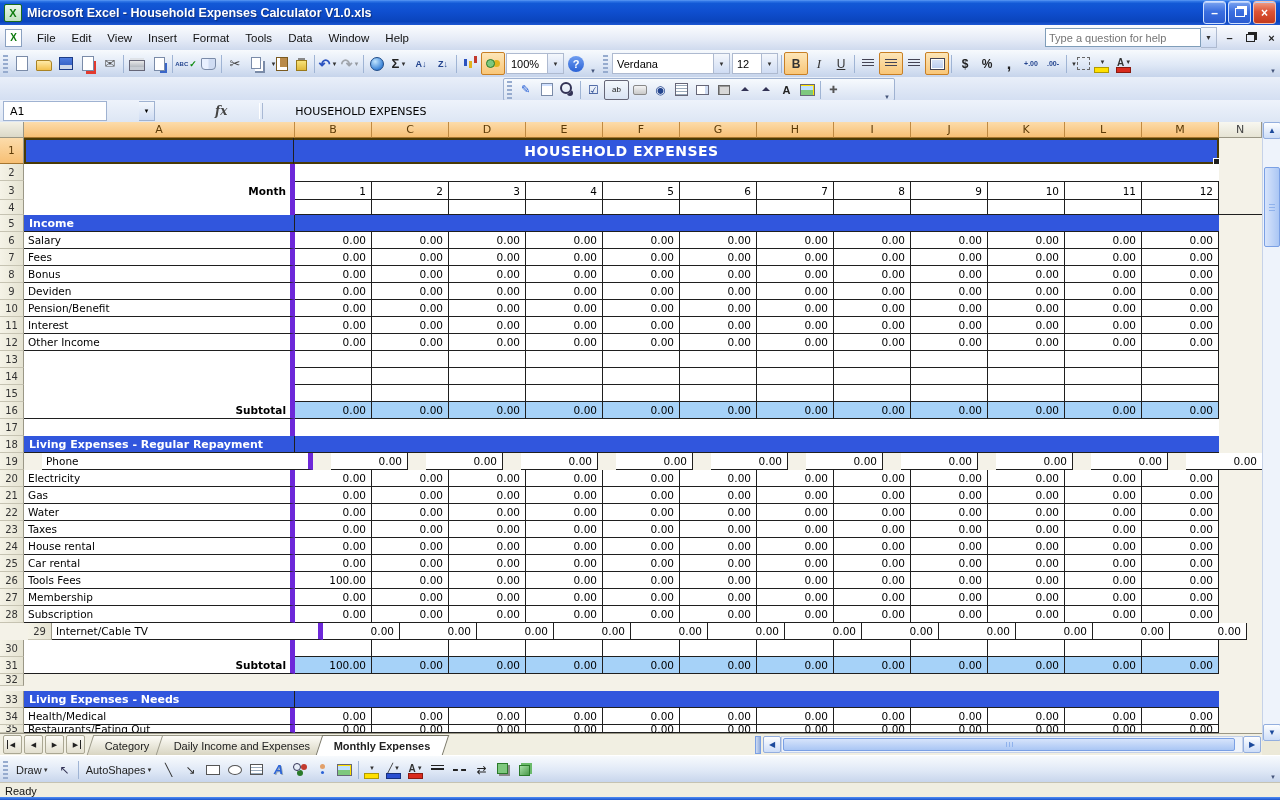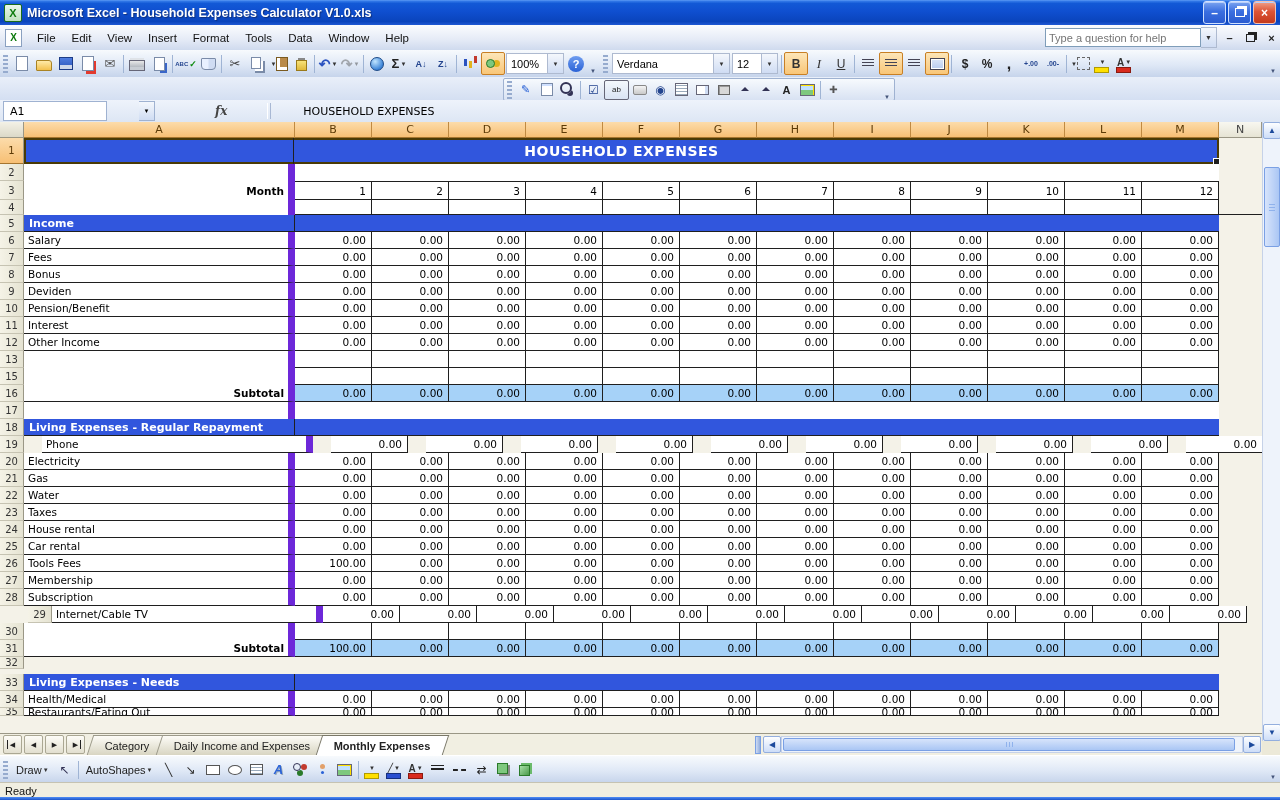--- a/index.html
+++ b/index.html
@@ -112,33 +112,33 @@
   .icon-dash-style::after{content:"";width:13px;height:0;border-top:2px dashed #222;}
   .icon-arrow-style{font-size:12px;color:#222;}
   .icon-shadow-style::after{content:"";width:9px;height:9px;background:#7ec87e;border:1px solid #2a7a2a;box-shadow:2px 2px 0 #8a8a8a;margin:0 2px 2px 0;}
   .icon-threed-style::after{content:"";width:9px;height:9px;background:linear-gradient(135deg,#a8e0a8,#4a9a4a);border:1px solid #2a7a2a;box-shadow:2px -2px 0 -0px #6aba6a;margin:2px 2px 0 0;}
 
   
   #formulabar{top:100px;height:22px;background:linear-gradient(#eef3fb,#dde6f4);border-bottom:1px solid #b9c7e0;display:flex;align-items:center;font-size:11px;gap:32px;}
   #name-box{width:96px;height:18px;background:#fff;border:1px solid #9fb2d1;margin-left:3px;display:flex;align-items:center;padding-left:6px;font-family:"DejaVu Sans",sans-serif;}
   #name-dd{width:15px;height:18px;background:linear-gradient(#f4f7fc,#cfdcf3);border:1px solid #9fb2d1;border-left:none;display:flex;align-items:center;justify-content:center;font-size:6px;}
   .fb-sep{width:2px;height:16px;border-left:1px solid #fff;border-right:1px solid #a8b8d4;margin:0 6px 0 10px;}
-  #fx{font-family:"DejaVu Serif",serif;font-style:italic;font-weight:bold;font-size:12px;color:#444;margin:0 8px 0 28px;}
+  #fx{font-family:"DejaVu Serif",serif;font-style:italic;font-weight:bold;font-size:12px;color:#444;margin:0 0 0 28px;}
   #formula-content{font-family:"DejaVu Sans",sans-serif;font-size:11px;color:#000;}
 
   
   #grid{top:122px;height:611px;width:1262px;right:auto;background:#f4f2e8;font-family:"DejaVu Sans",sans-serif;overflow:hidden;}
   #colheads{display:flex;height:16px;}
   #corner{width:24px;flex:none;background:linear-gradient(#f3f1e6,#dcd9c8);border-right:1px solid #9a9786;border-bottom:1px solid #9a9786;box-sizing:border-box;}
   .ch{flex:none;box-sizing:border-box;border-right:1px solid #c08a42;border-bottom:1px solid #a5752f;background:linear-gradient(#fcdcab,#f7bf74);display:flex;align-items:center;justify-content:center;font-size:11px;color:#5c3a06;}
   .ch.nh{background:linear-gradient(#f8f7f0,#e6e4d4);border-right:1px solid #9a9786;border-bottom:1px solid #9a9786;color:#444;}
   .grow{display:flex;position:relative;}
   .rowh{width:24px;flex:none;box-sizing:border-box;background:linear-gradient(90deg,#f5f3e7,#e5e3d2);border-right:1px solid #9a9786;border-bottom:1px solid #c6c3b2;display:flex;align-items:center;justify-content:center;font-size:10px;color:#333;}
   .rowh.sel{background:linear-gradient(#fcdcab,#f7bf74);border-bottom:1px solid #a5752f;color:#5c3a06;}
-  .acell{width:271px;flex:none;box-sizing:border-box;background:#fff;border-right:7px solid #6d28d9;display:flex;align-items:center;font-size:10.5px;color:#000;padding:0 4px;white-space:nowrap;overflow:hidden;}
+  .acell{width:271px;flex:none;box-sizing:border-box;background:#fff;border-right:5px solid #6d28d9;display:flex;align-items:center;font-size:10.5px;color:#000;padding:0 4px;white-space:nowrap;overflow:hidden;}
   .acell.lbl{border-bottom:1px solid #1f1f1f;}
   .acell.boldr{justify-content:flex-end;font-weight:bold;}
   .vcell{width:77px;flex:none;box-sizing:border-box;background:#fff;border-right:1px solid #1f1f1f;border-bottom:1px solid #1f1f1f;display:flex;align-items:center;justify-content:flex-end;padding-right:5px;font-size:10.5px;color:#000;}
   .vcell.top{border-top:1px solid #1f1f1f;}
   .vcell.sub{background:#a6d2f8;}
   .blankspan{width:924px;flex:none;background:#fff;}
   .nfill{width:43px;flex:none;background:#f4f2e8;}
   .title-span{width:1195px;flex:none;box-sizing:border-box;background:#3156dd;color:#fff;font-weight:bold;font-size:14px;display:flex;align-items:center;justify-content:center;position:relative;border:2px solid #4a3a05;letter-spacing:.5px;}
   .title-span::before{content:"";position:absolute;left:267px;top:-2px;bottom:-2px;width:1px;background:#1f1f1f;}
   .title-span::after{content:"";position:absolute;right:-3px;bottom:-3px;width:5px;height:5px;background:#1f1f1f;border:1px solid #fff;}
@@ -513,20 +513,37 @@
           <div class="vcell"></div>
           <div class="vcell"></div>
           <div class="vcell"></div>
           <div class="vcell"></div>
           <div class="vcell"></div>
           <div class="vcell"></div>
           <div class="vcell"></div>
           <div class="nfill"></div>
         </div>
         <div class="grow" style="height: 17px;">
+          <div class="rowh">14</div>
+          <div class="acell"></div>
+          <div class="vcell"></div>
+          <div class="vcell"></div>
+          <div class="vcell"></div>
+          <div class="vcell"></div>
+          <div class="vcell"></div>
+          <div class="vcell"></div>
+          <div class="vcell"></div>
+          <div class="vcell"></div>
+          <div class="vcell"></div>
+          <div class="vcell"></div>
+          <div class="vcell"></div>
+          <div class="vcell"></div>
+          <div class="nfill"></div>
+        </div>
+        <div class="grow" style="height: 17px;">
           <div class="rowh">15</div>
           <div class="acell"></div>
           <div class="vcell"></div>
           <div class="vcell"></div>
           <div class="vcell"></div>
           <div class="vcell"></div>
           <div class="vcell"></div>
           <div class="vcell"></div>
           <div class="vcell"></div>
           <div class="vcell"></div>

